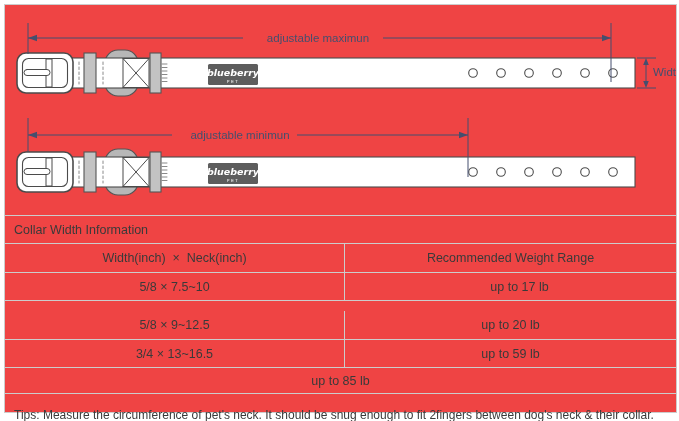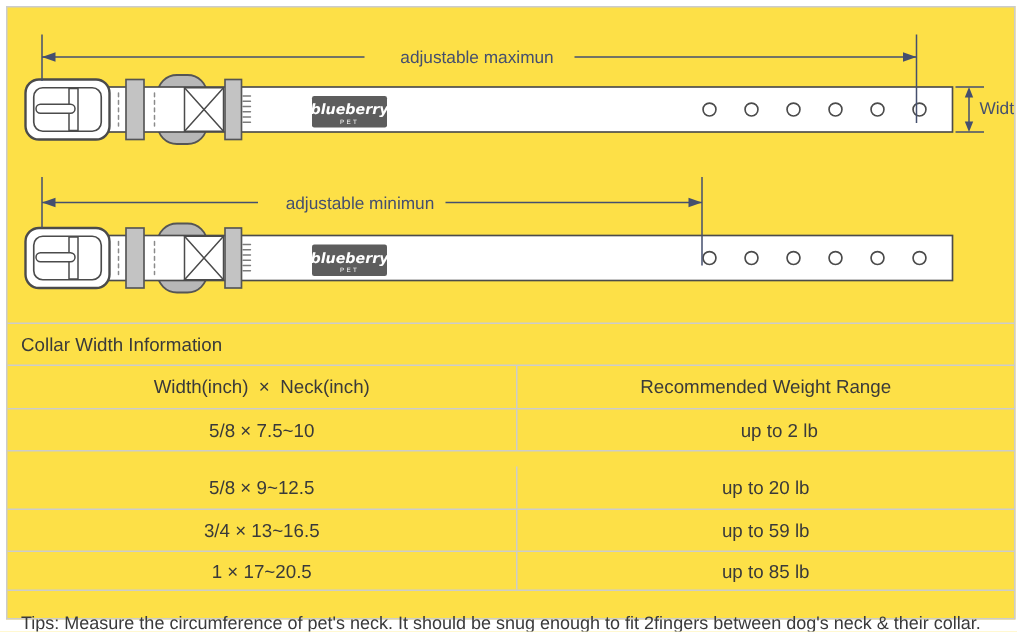--- a/index.html
+++ b/index.html
@@ -1,19 +1,19 @@
 <!DOCTYPE html>
 <html><head>
 <meta charset="utf-8">
 <style>
   html,body{margin:0;padding:0;background:#fff;}
   body{width:679px;height:421px;position:relative;overflow:hidden;
        font-family:"Liberation Sans",sans-serif;color:#3a3a3a;}
   .frame{position:absolute;left:4px;top:4px;width:673px;height:409px;
-         box-sizing:border-box;border:1px solid #ccc;background:#fde047;}
+         box-sizing:border-box;border:1px solid #ccc;background:#ef4444;}
   .diagram{height:211px;box-sizing:border-box;border-bottom:1px solid #ccc;}
   .diagram svg{display:block;}
   .row{display:flex;box-sizing:border-box;border-bottom:1px solid #ccc;align-items:stretch;}
   .row-title{height:28px;align-items:center;padding-left:9px;font-size:12.5px;}
   .row-header{height:29px;}
   .r1{height:28px;gap:18px;} .r2{height:29px;margin-top:10px;} .r3{height:28px;text-align:center;} .r4{height:26px;}
   .row-tips{height:28px;border-bottom:none;align-items:flex-end;padding-left:9px;font-size:12px;}
   .cell{display:flex;align-items:center;justify-content:center;
         font-size:12.5px;white-space:pre;box-sizing:border-box;}
   .cell-left{width:340px;border-right:1px solid #ccc;}
@@ -119,32 +119,31 @@
     <span>Collar Width Information</span>
   </div>
 
   <div class="row row-header">
     <div class="cell cell-left">Width(inch)  ×  Neck(inch)</div>
     <div class="cell cell-right">Recommended Weight Range</div>
   </div>
 
   <div class="row r1">
     <div class="cell cell-left">5/8 × 7.5~10</div>
-    <div class="cell cell-right">up to 2 lb</div>
+    <div class="cell cell-right">up to 17 lb</div>
   </div>
   <div class="row r2">
     <div class="cell cell-left">5/8 × 9~12.5</div>
     <div class="cell cell-right">up to 20 lb</div>
   </div>
   <div class="row r3">
     <div class="cell cell-left">3/4 × 13~16.5</div>
     <div class="cell cell-right">up to 59 lb</div>
   </div>
   <div class="row r4">
-    <div class="cell cell-left">1 × 17~20.5</div>
     <div class="cell cell-right">up to 85 lb</div>
   </div>
 
   <div class="row row-tips">
     <span>Tips: Measure the circumference of pet's neck. It should be snug enough to fit 2fingers between dog's neck &amp; their collar.</span>
   </div>
 
 </div>
 
 </body></html>

